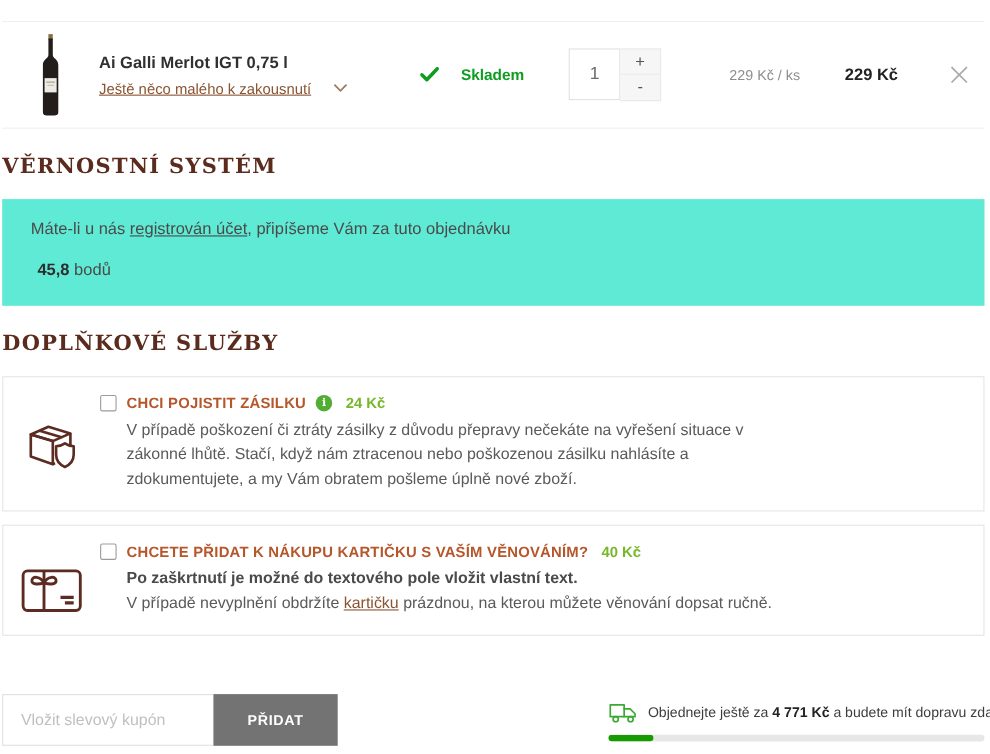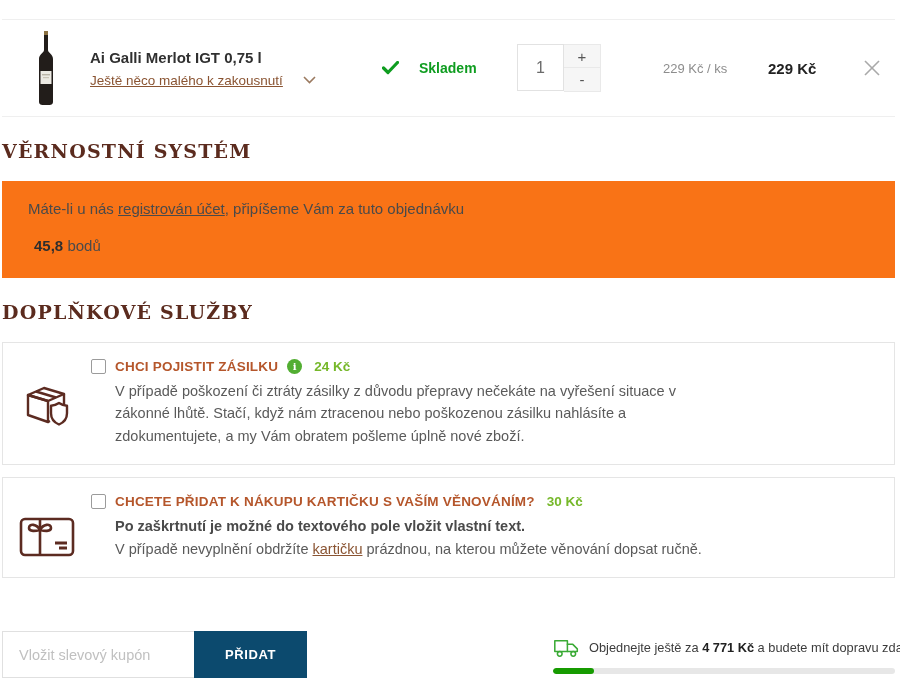--- a/index.html
+++ b/index.html
@@ -42,21 +42,21 @@
   .close-btn { width:18px; height:18px; cursor:pointer; flex:0 0 18px; }
 
   
   h2.section {
     font-family:"DejaVu Serif", serif;
     font-size:19px; font-weight:bold; color:#5b2b1e;
     letter-spacing:1.2px; margin:23px 0 19px 0;
   }
 
   
-  .loyalty-box { background:#f97316; padding:19px 26px 24px 26px; }
+  .loyalty-box { background:#5eead4; padding:19px 26px 24px 26px; }
   .loyalty-text { font-size:15px; color:#4a4a4a; }
   .loyalty-text a { color:#4a4a4a; text-decoration:underline; cursor:pointer; }
   .points-line { margin-top:20px; font-size:15px; color:#4a4a4a; padding-left:6px; }
   .points-value { font-weight:bold; color:#2e2e2e; }
 
   
   .service-box {
     border:1px solid #e5e5e5; display:flex; align-items:flex-start;
     padding:16px 18px 17px 0; margin-bottom:12px; background:#fff;
   }
@@ -81,21 +81,21 @@
   
   .bottom-row { display:flex; justify-content:space-between; align-items:flex-start; margin-top:53px; }
   .coupon { display:flex; }
   .coupon-input {
     width:192px; height:47px; border:1px solid #e0e0e0; border-right:none;
     padding:0 16px; font-size:14.5px; color:#555; outline:none;
     font-family:"Liberation Sans",sans-serif;
   }
   .coupon-input::placeholder { color:#c0c0c0; }
   .coupon-btn {
-    width:113px; height:47px; background:#0c4a6e; color:#fff; border:none;
+    width:113px; height:47px; background:#737373; color:#fff; border:none;
     font-size:13px; font-weight:bold; letter-spacing:.6px; cursor:pointer;
     font-family:"Liberation Sans",sans-serif;
   }
   .shipping { width:342px; padding-top:6px; }
   .ship-line { display:flex; align-items:center; gap:9px; }
   .truck { flex:0 0 27px; }
   .ship-text { font-size:12.8px; color:#3c3c3c; white-space:nowrap; }
   .ship-text b { color:#222; }
   .progress-track {
     margin-top:10px; height:6px; background:#e7e7e7; border-radius:3px; overflow:hidden;
@@ -189,21 +189,21 @@
         <path d="M21 14 c-3-6-11-7-11-2 c0 4 7 3 11 2 z"></path>
         <path d="M21 14 c3-6 11-7 11-2 c0 4-7 3-11 2 z"></path>
         <line x1="36" y1="27" x2="48" y2="27" stroke-width="3"></line>
         <line x1="40" y1="32" x2="48" y2="32" stroke-width="3"></line>
       </svg>
     </div>
     <div class="service-body">
       <div class="service-head">
         <span class="svc-checkbox"></span>
         <span class="svc-label">CHCETE PŘIDAT K NÁKUPU KARTIČKU S VAŠÍM VĚNOVÁNÍM?</span>
-        <span class="svc-price">30 Kč</span>
+        <span class="svc-price">40 Kč</span>
       </div>
       <p class="svc-desc">
         <span class="bold-line">Po zaškrtnutí je možné do textového pole vložit vlastní text.</span><br>
         <span>V případě nevyplnění obdržíte </span><a>kartičku</a><span> prázdnou, na kterou můžete věnování dopsat ručně.</span>
       </p>
     </div>
   </div>
 
   <div class="bottom-row">
     <div class="coupon">

